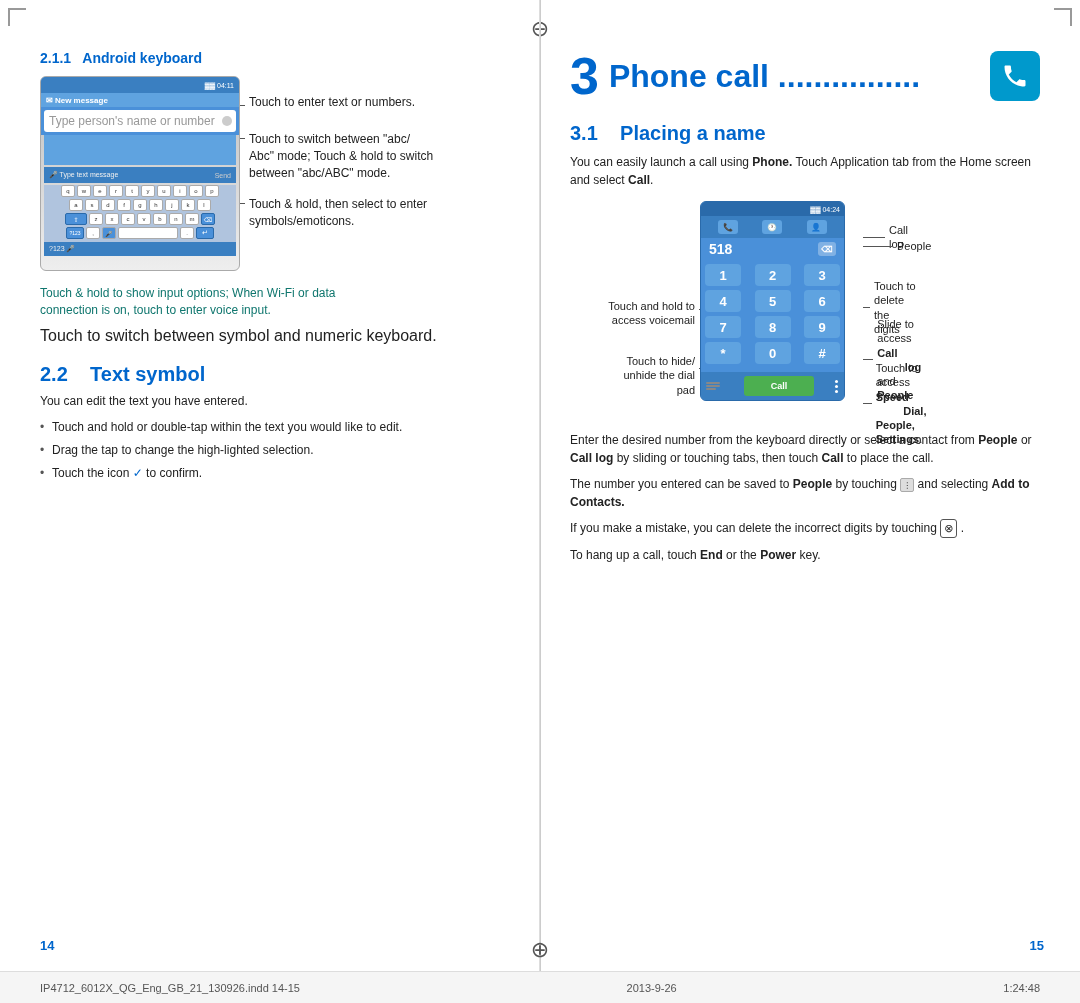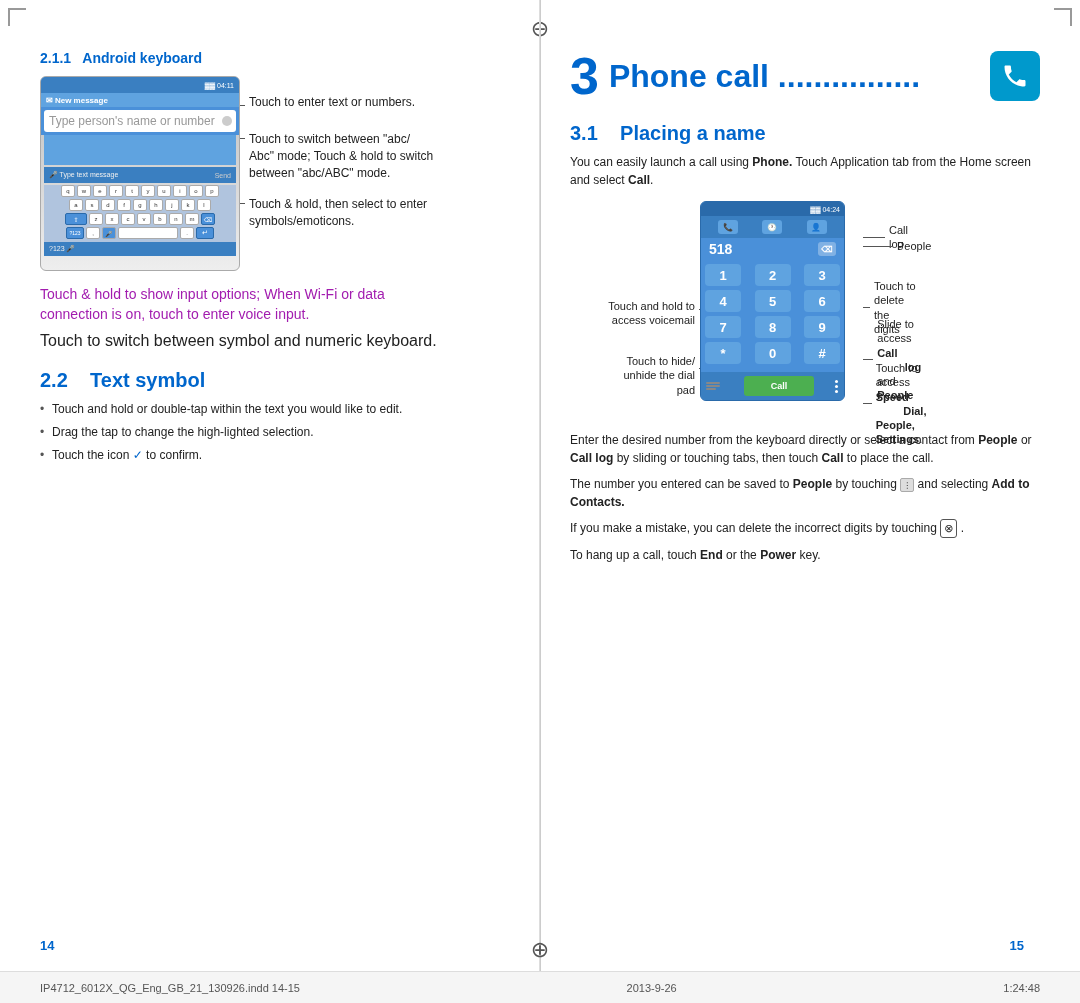--- a/index.html
+++ b/index.html
@@ -205,24 +205,24 @@
       font-size: 7px;
       color: #ccc;
     }
 
     .callout-text {
       font-size: 12px;
       line-height: 1.4;
     }
 
     .voice-note {
-      font-size: 14px;
+      font-size: 12px;
       line-height: 1.4;
       margin-bottom: 6px;
-      color: #a21caf;
+      color: #0f766e;
     }
 
     .switch-note {
       font-size: 16px;
       line-height: 1.4;
       margin-bottom: 16px;
     }
 
     
     .section-22 {
@@ -622,20 +622,21 @@
         Touch to switch between symbol and numeric keyboard.
       </div>
     </div>
 
     <div class="section-22">
       <div class="section-heading-22">
         <span style="font-size:20px; font-weight:bold; color:#0066cc;">2.2</span>
         &nbsp;&nbsp;
         <span style="font-size:20px; font-weight:bold; color:#0066cc;">Text symbol</span>
       </div>
+      <div class="section-subtext">You can edit the text you have entered.</div>
       <ul class="bullet-list">
         <li>Touch and hold or double-tap within the text you would like to edit.</li>
         <li>Drag the tap to change the high-lighted selection.</li>
         <li>Touch the icon <span class="checkmark">✓</span> to confirm.</li>
       </ul>
     </div>
 
     <div style="position:absolute; bottom:50px; left:40px;">
       <span style="color:#0066cc; font-size:13px; font-weight:bold;">14</span>
     </div>
@@ -776,21 +777,21 @@
         The number you entered can be saved to <strong>People</strong> by touching <span class="inline-icon">⋮</span> and selecting <strong>Add to Contacts.</strong>
       </div>
       <div class="body-text">
         If you make a mistake, you can delete the incorrect digits by touching <span style="display:inline-block; border:1px solid #555; border-radius:3px; padding:0 3px; font-size:11px;">⊗</span> .
       </div>
       <div class="body-text">
         To hang up a call, touch <strong>End</strong> or the <strong>Power</strong> key.
       </div>
     </div>
 
-    <div style="position:absolute; bottom:50px; right:56px;">
+    <div style="position:absolute; bottom:50px; right:36px;">
       <span style="color:#0066cc; font-size:13px; font-weight:bold;">15</span>
     </div>
 
   </div>
 
   <div class="page-divider"></div>
 
 </div>
 
 <div class="crosshair-bottom">⊕</div>

